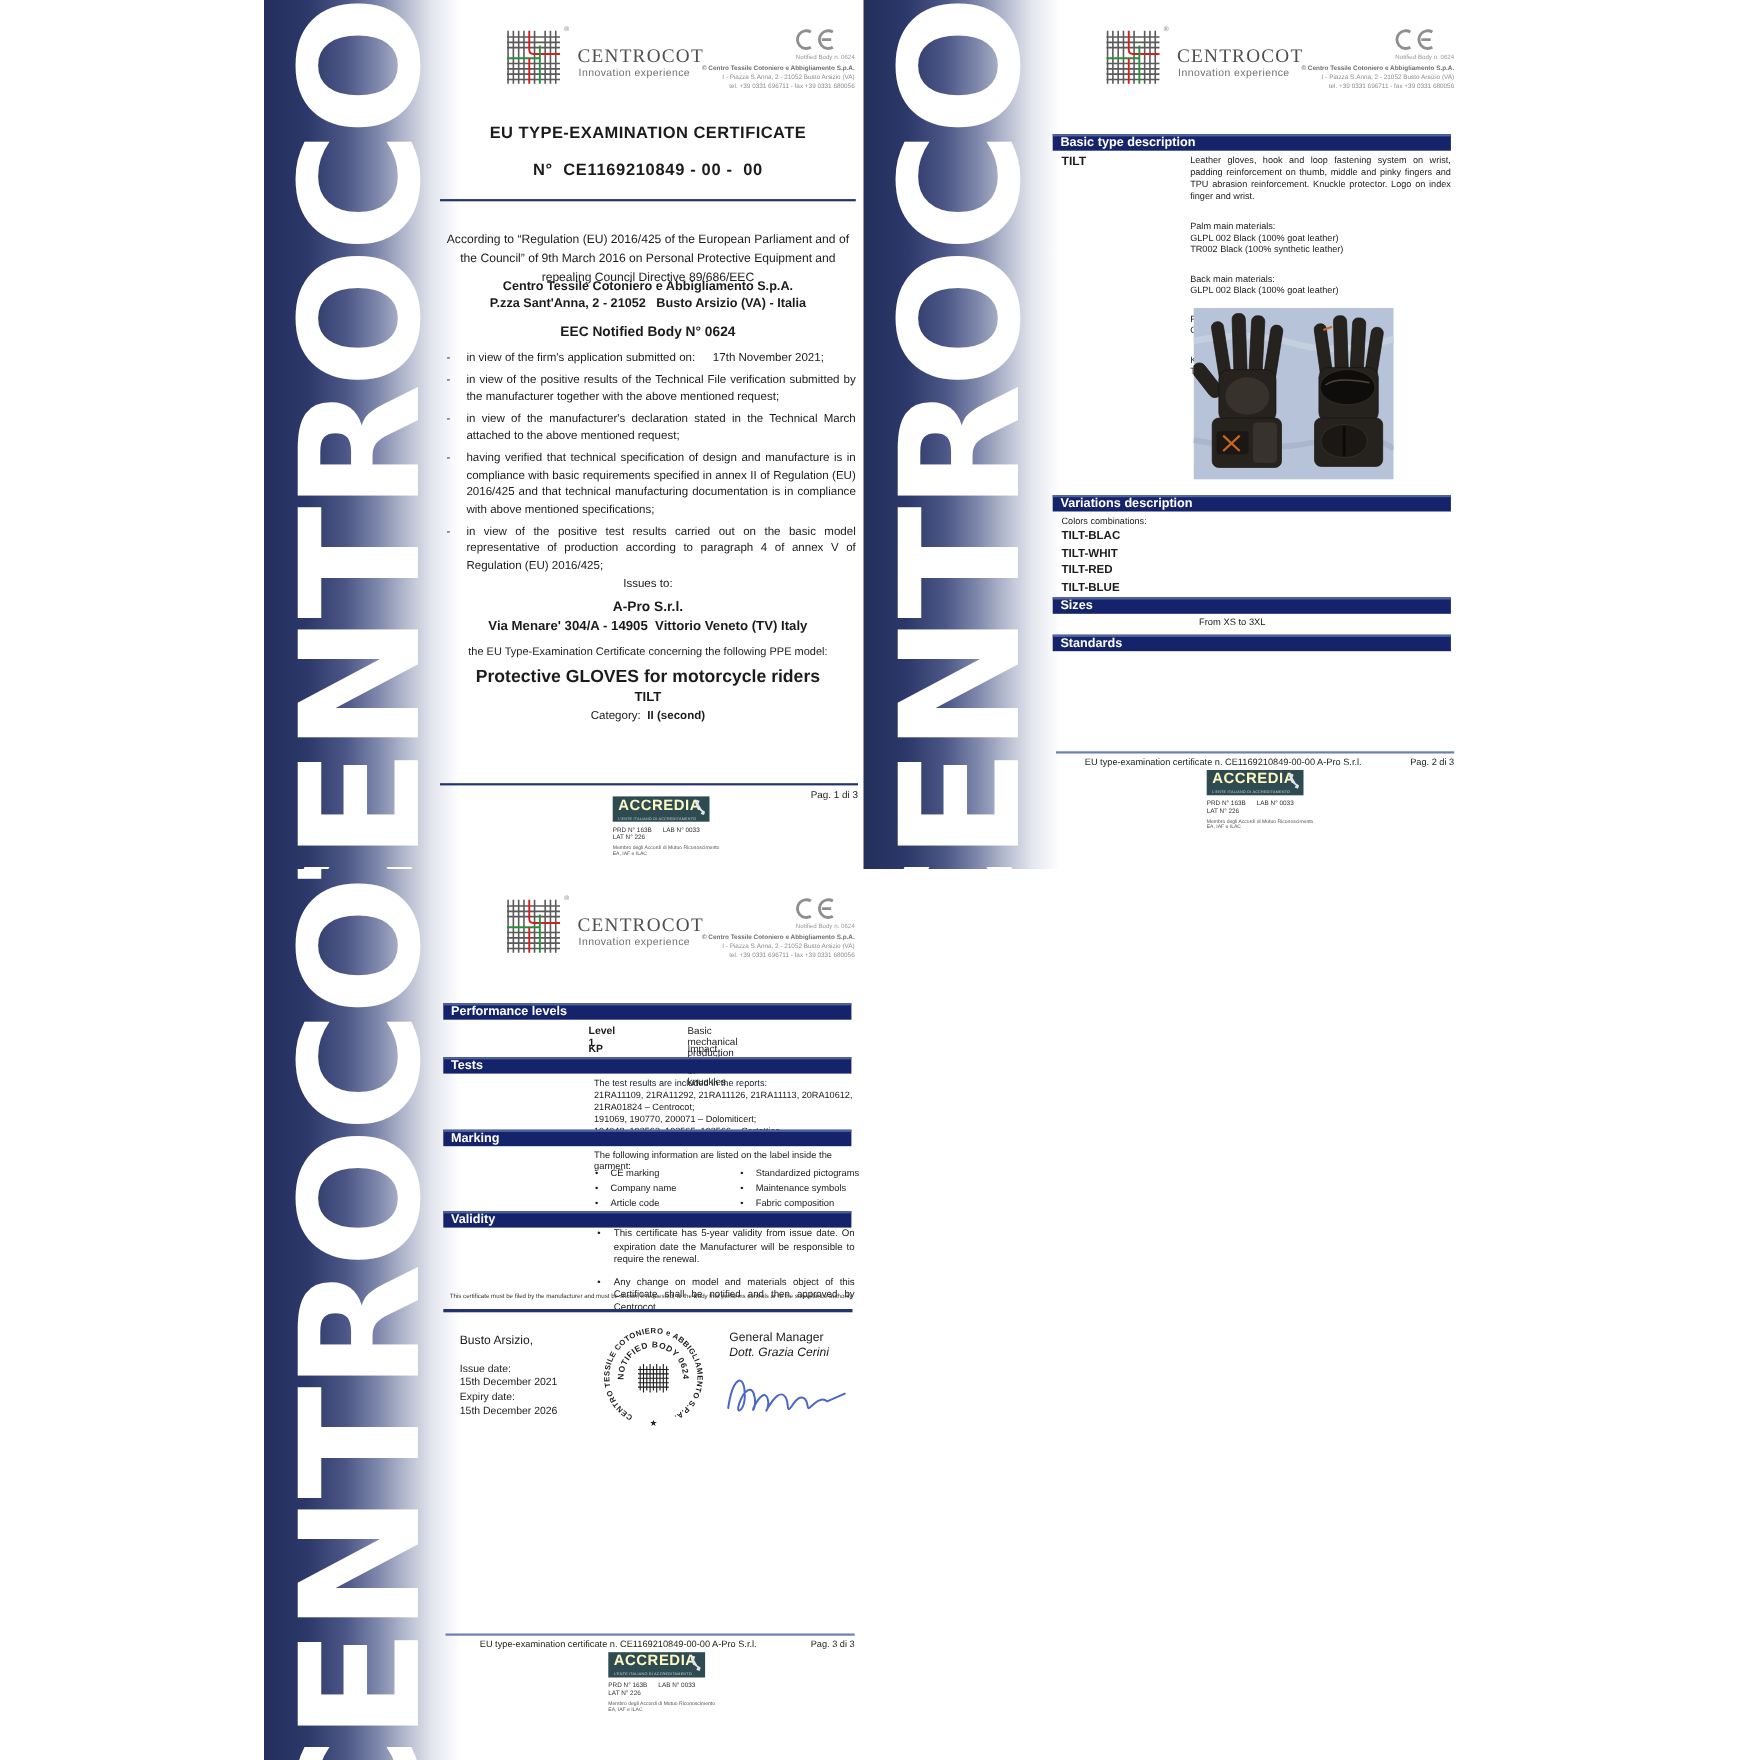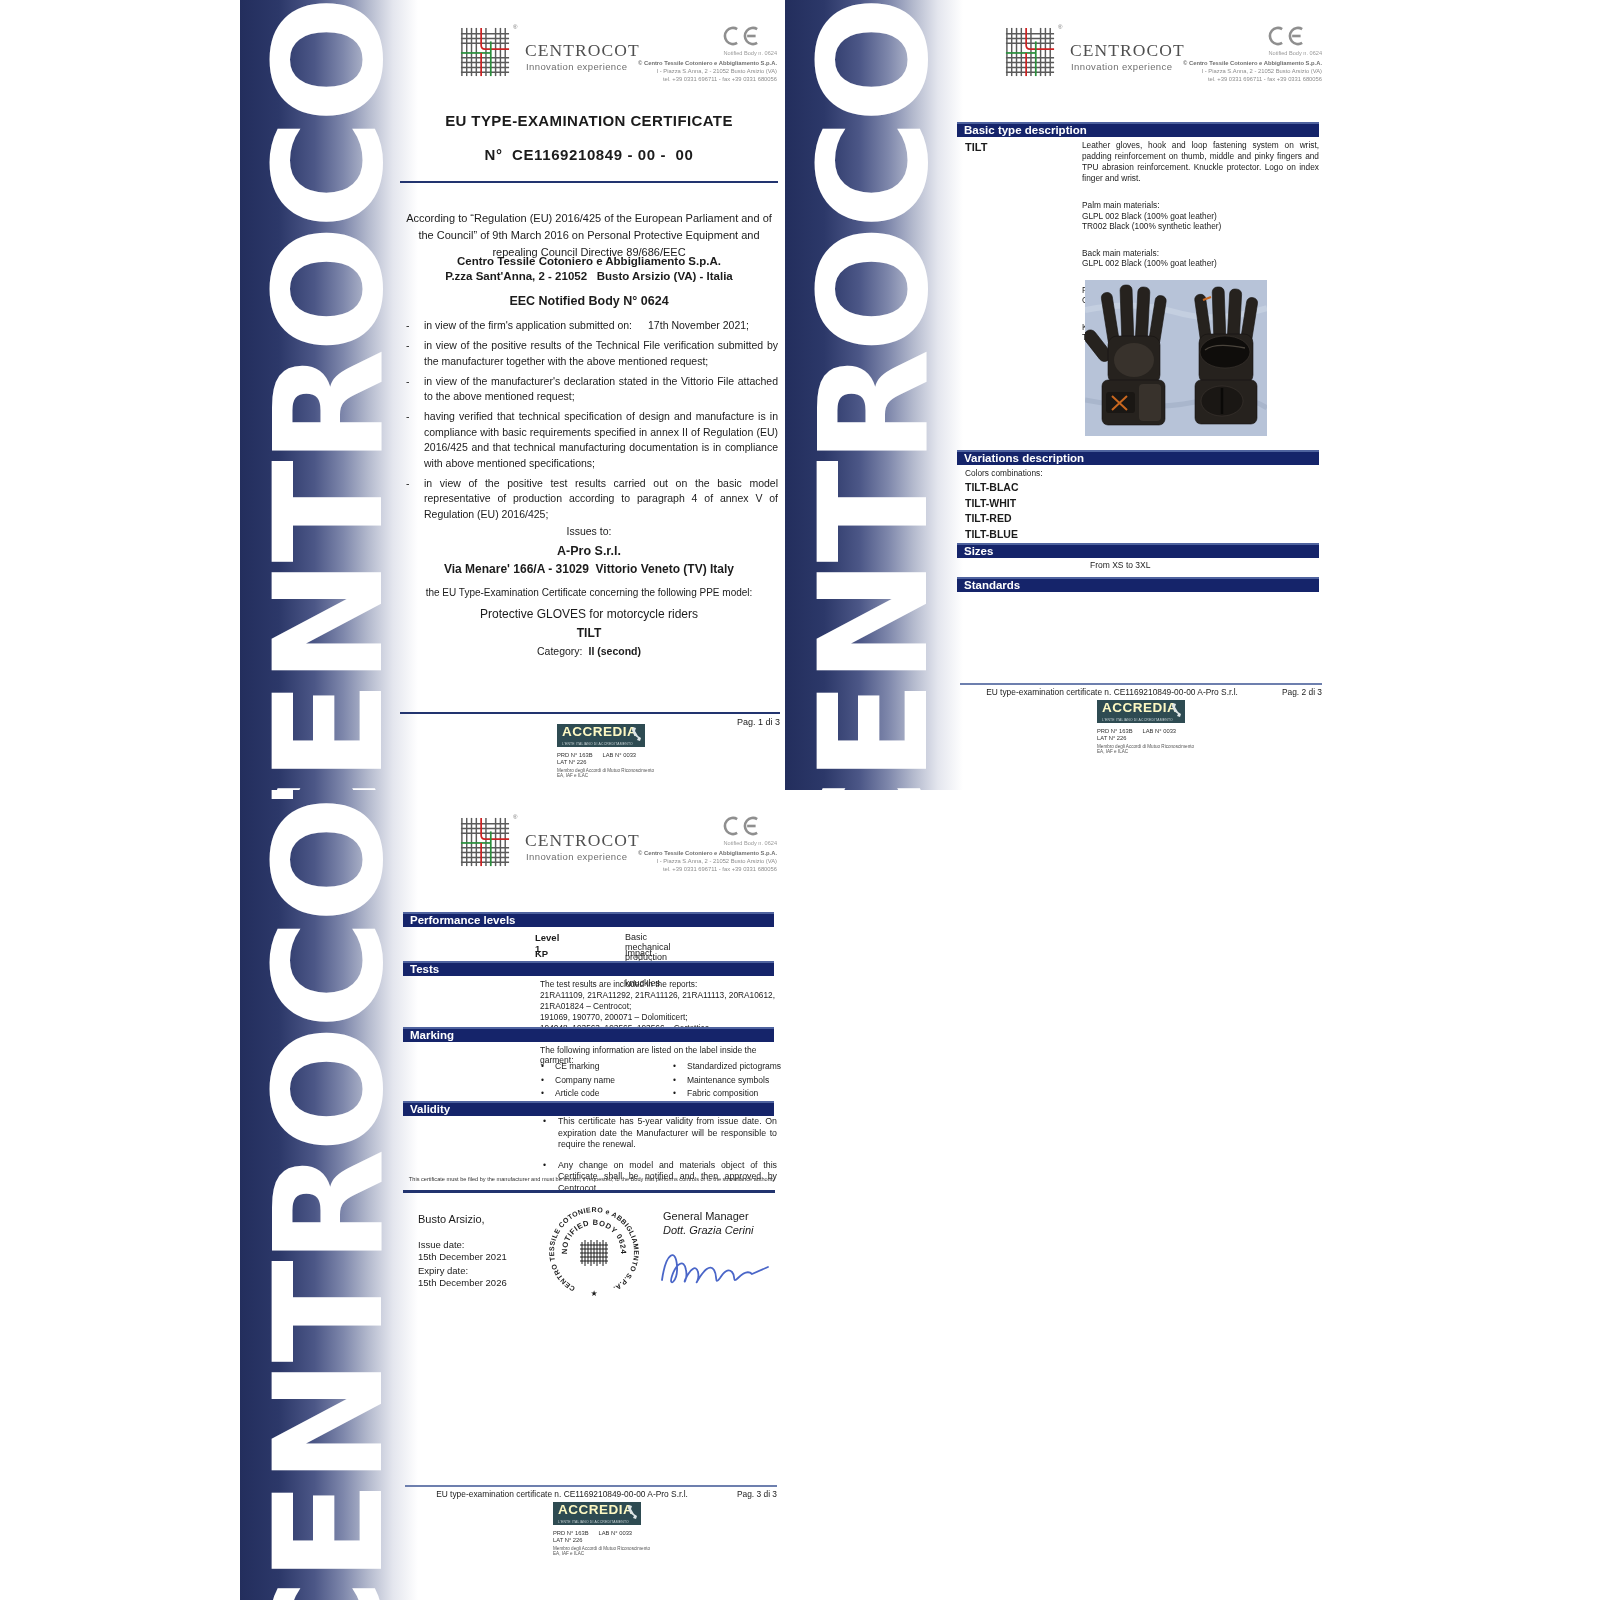--- a/index.html
+++ b/index.html
@@ -65,21 +65,21 @@
   #p1-org{top:254px;font-size:11.5px;font-weight:bold;line-height:14.5px}
   #p1-eec{top:294px;font-size:12.5px;font-weight:bold}
   #p1-bullets{position:absolute;left:163px;top:318px;width:375px}
   .bul{position:relative;padding-left:21px;margin-bottom:4.5px;font-size:10.5px;line-height:15.5px;text-align:justify}
   .bul::before{content:"-";position:absolute;left:3px}
   .dgap{display:inline-block;width:16px}
   #p1-issues{top:525px;font-size:10.5px}
   #p1-company{top:544px;font-size:12.5px;font-weight:bold}
   #p1-caddr{top:562px;font-size:12px;font-weight:bold}
   #p1-concern{top:587px;font-size:10px}
-  #p1-model1{top:607px;font-size:12px;font-weight:normal}
+  #p1-model1{top:607px;font-size:16px;font-weight:bold}
   #p1-model2{top:626px;font-size:12px;font-weight:bold}
   #p1-cat{top:645px;font-size:10.5px}
   #p1-cat b{margin-left:6px}
   #p1-rule2{top:712px;left:160px;width:380px;height:1.5px}
   #p1-pag{position:absolute;top:717px;left:160px;width:380px;text-align:right;font-size:9px}
   #p1-acc{left:317px;top:724px}
 
   
   #p2 .bar{left:172px;width:362px}
   #p2-bar-basic{top:122px}
@@ -194,28 +194,28 @@
       <div>Centro Tessile Cotoniero e Abbigliamento S.p.A.</div>
       <div class="pre">P.zza Sant'Anna, 2 - 21052   Busto Arsizio (VA) - Italia</div>
     </div>
     <div class="cline" id="p1-eec">EEC Notified Body N° 0624</div>
 
     <div id="p1-bullets">
       <div class="bul">
         <span>in view of the firm's application submitted on:</span><span class="dgap"></span><span>17th November 2021;</span>
       </div>
       <div class="bul">in view of the positive results of the Technical File verification submitted by the manufacturer together with the above mentioned request;</div>
-      <div class="bul">in view of the manufacturer's declaration stated in the Vittorio File attached to the above mentioned request;</div>
+      <div class="bul">in view of the manufacturer's declaration stated in the Technical March attached to the above mentioned request;</div>
       <div class="bul">having verified that technical specification of design and manufacture is in compliance with basic requirements specified in annex II of Regulation (EU) 2016/425 and that technical manufacturing documentation is in compliance with above mentioned specifications;</div>
       <div class="bul">in view of the positive test results carried out on the basic model representative of production according to paragraph 4 of annex V of Regulation (EU) 2016/425;</div>
     </div>
 
     <div class="cline" id="p1-issues">Issues to:</div>
     <div class="cline" id="p1-company">A-Pro S.r.l.</div>
-    <div class="cline pre" id="p1-caddr">Via Menare' 166/A - 31029  Vittorio Veneto (TV) Italy</div>
+    <div class="cline pre" id="p1-caddr">Via Menare' 304/A - 14905  Vittorio Veneto (TV) Italy</div>
     <div class="cline" id="p1-concern">the EU Type-Examination Certificate concerning the following PPE model:</div>
     <div class="cline" id="p1-model1">Protective GLOVES for motorcycle riders</div>
     <div class="cline" id="p1-model2">TILT</div>
     <div class="cline" id="p1-cat">
       <span>Category:</span><b>II (second)</b>
     </div>
 
     <div class="rule" id="p1-rule2"></div>
     <div id="p1-pag">Pag. 1 di 3</div>
 

